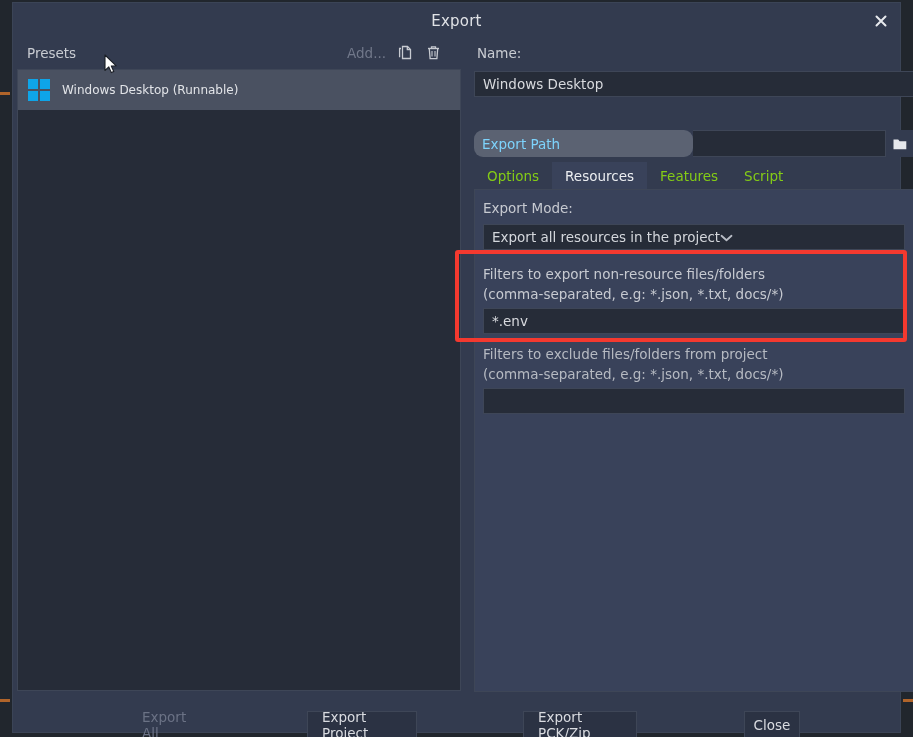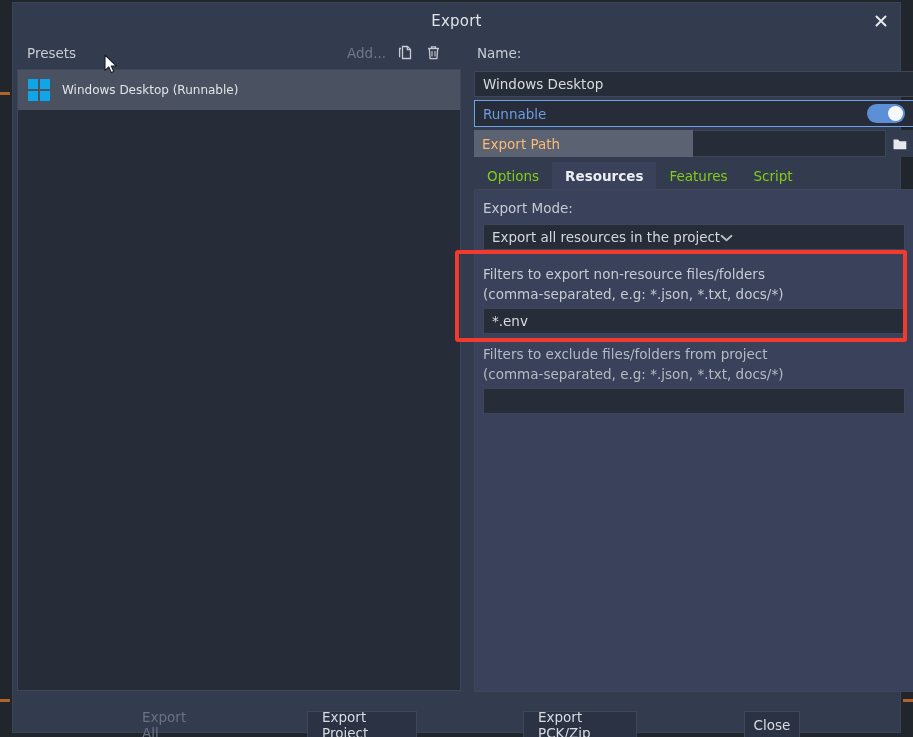--- a/index.html
+++ b/index.html
@@ -188,21 +188,22 @@
     display: flex;
     box-sizing: border-box;
   }
   #exportpath-label {
     width: 219px;
     background: #5b6272;
     display: flex; align-items: center;
     padding-left: 8px;
     box-sizing: border-box;
     font-size: 13.5px;
-    color: #fdba74;
+    color: #7dd3fc;
+    border-radius: 9px;
   }
   #exportpath-input {
     flex: 1;
     background: #262c38;
     border: 1px solid #3e4657;
     border-left: none;
     box-sizing: border-box;
     cursor: text;
   }
   #exportpath-browse {
@@ -226,21 +227,21 @@
     display: flex; align-items: center;
     font-size: 13.5px;
     color: #84cc16;
     background: transparent;
     cursor: pointer;
     box-sizing: border-box;
   }
   .tab.active {
     background: #39425a;
     color: #eceef1;
-    font-weight: bold;
+    font-weight: normal;
   }
 
   #tabpanel {
     position: absolute;
     left: 461px; top: 186px;
     width: 440px; height: 503px;
     background: #39425a;
     border: 1px solid #3e4657;
     box-sizing: border-box;
     padding: 8px 8px 0 8px;
@@ -377,24 +378,20 @@
           <i></i>
           <i></i>
       </span>
       <span class="label">Windows Desktop (Runnable)</span>
     </div>
   </div>
 
   <div id="name-label">Name:</div>
   <div id="name-input">Windows Desktop</div>
 
-  <div id="runnable-row">
-    <span id="runnable-label">Runnable</span>
-    <span id="runnable-toggle"></span>
-  </div>
 
   <div id="exportpath-row">
     <div id="exportpath-label">Export Path</div>
     <div id="exportpath-input"></div>
     <div id="exportpath-browse">
       <svg width="16" height="14" viewBox="0 0 16 14">
         <path d="M1.5 12.2 V2.6 H6.2 L7.6 4.3 H14.3 V12.2 Z" fill="#e6e8ec"></path>
       </svg>
     </div>
   </div>

